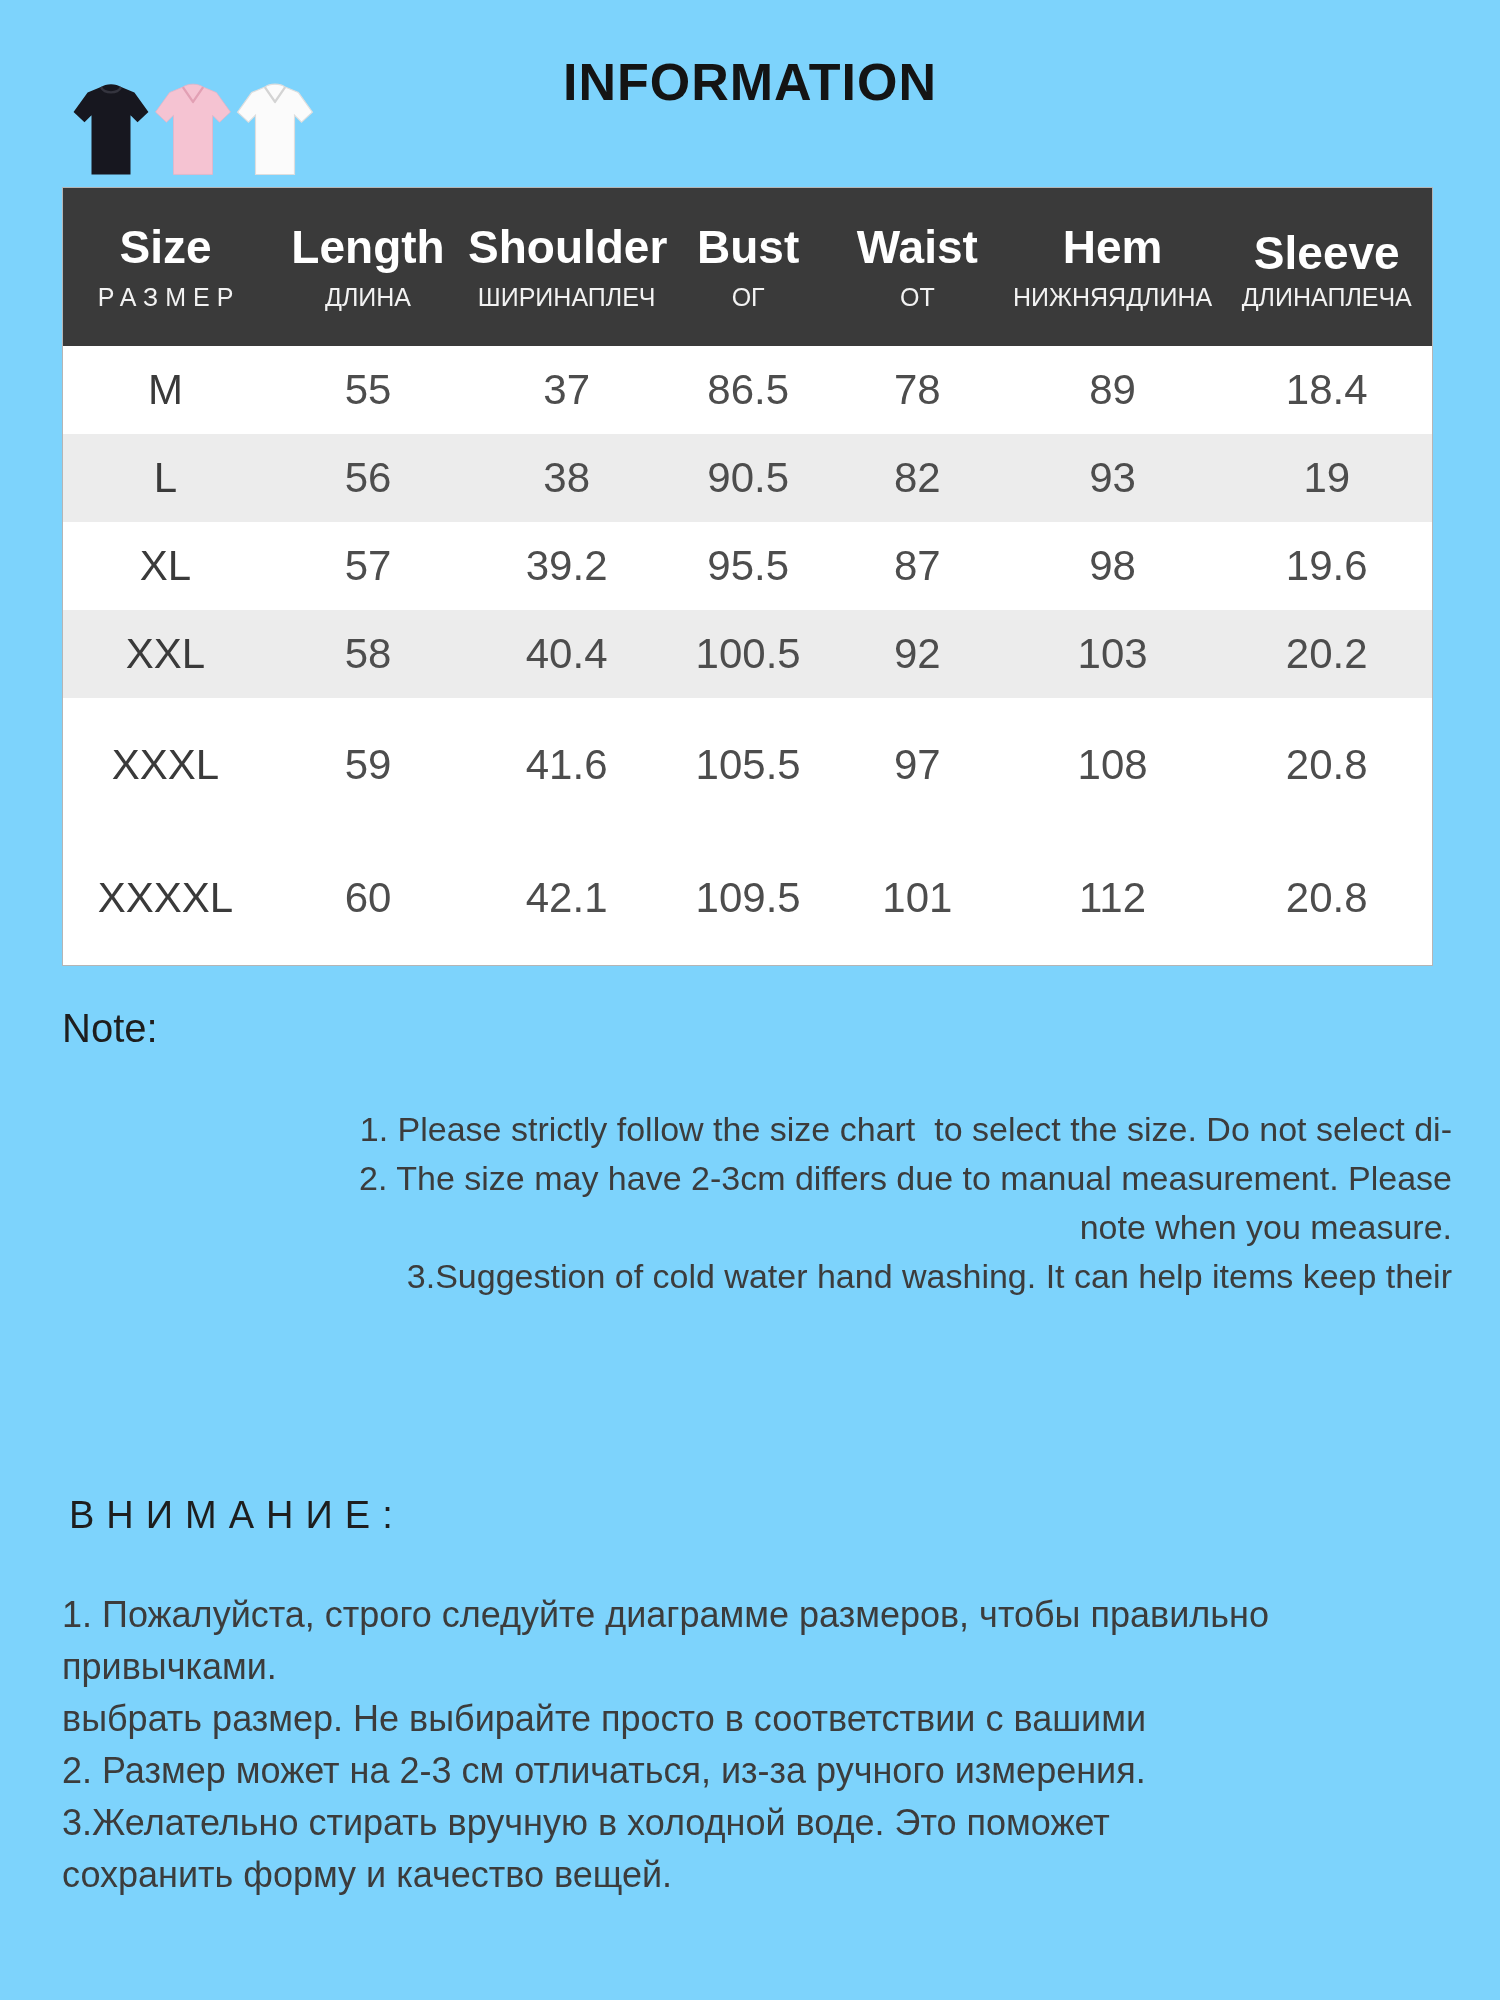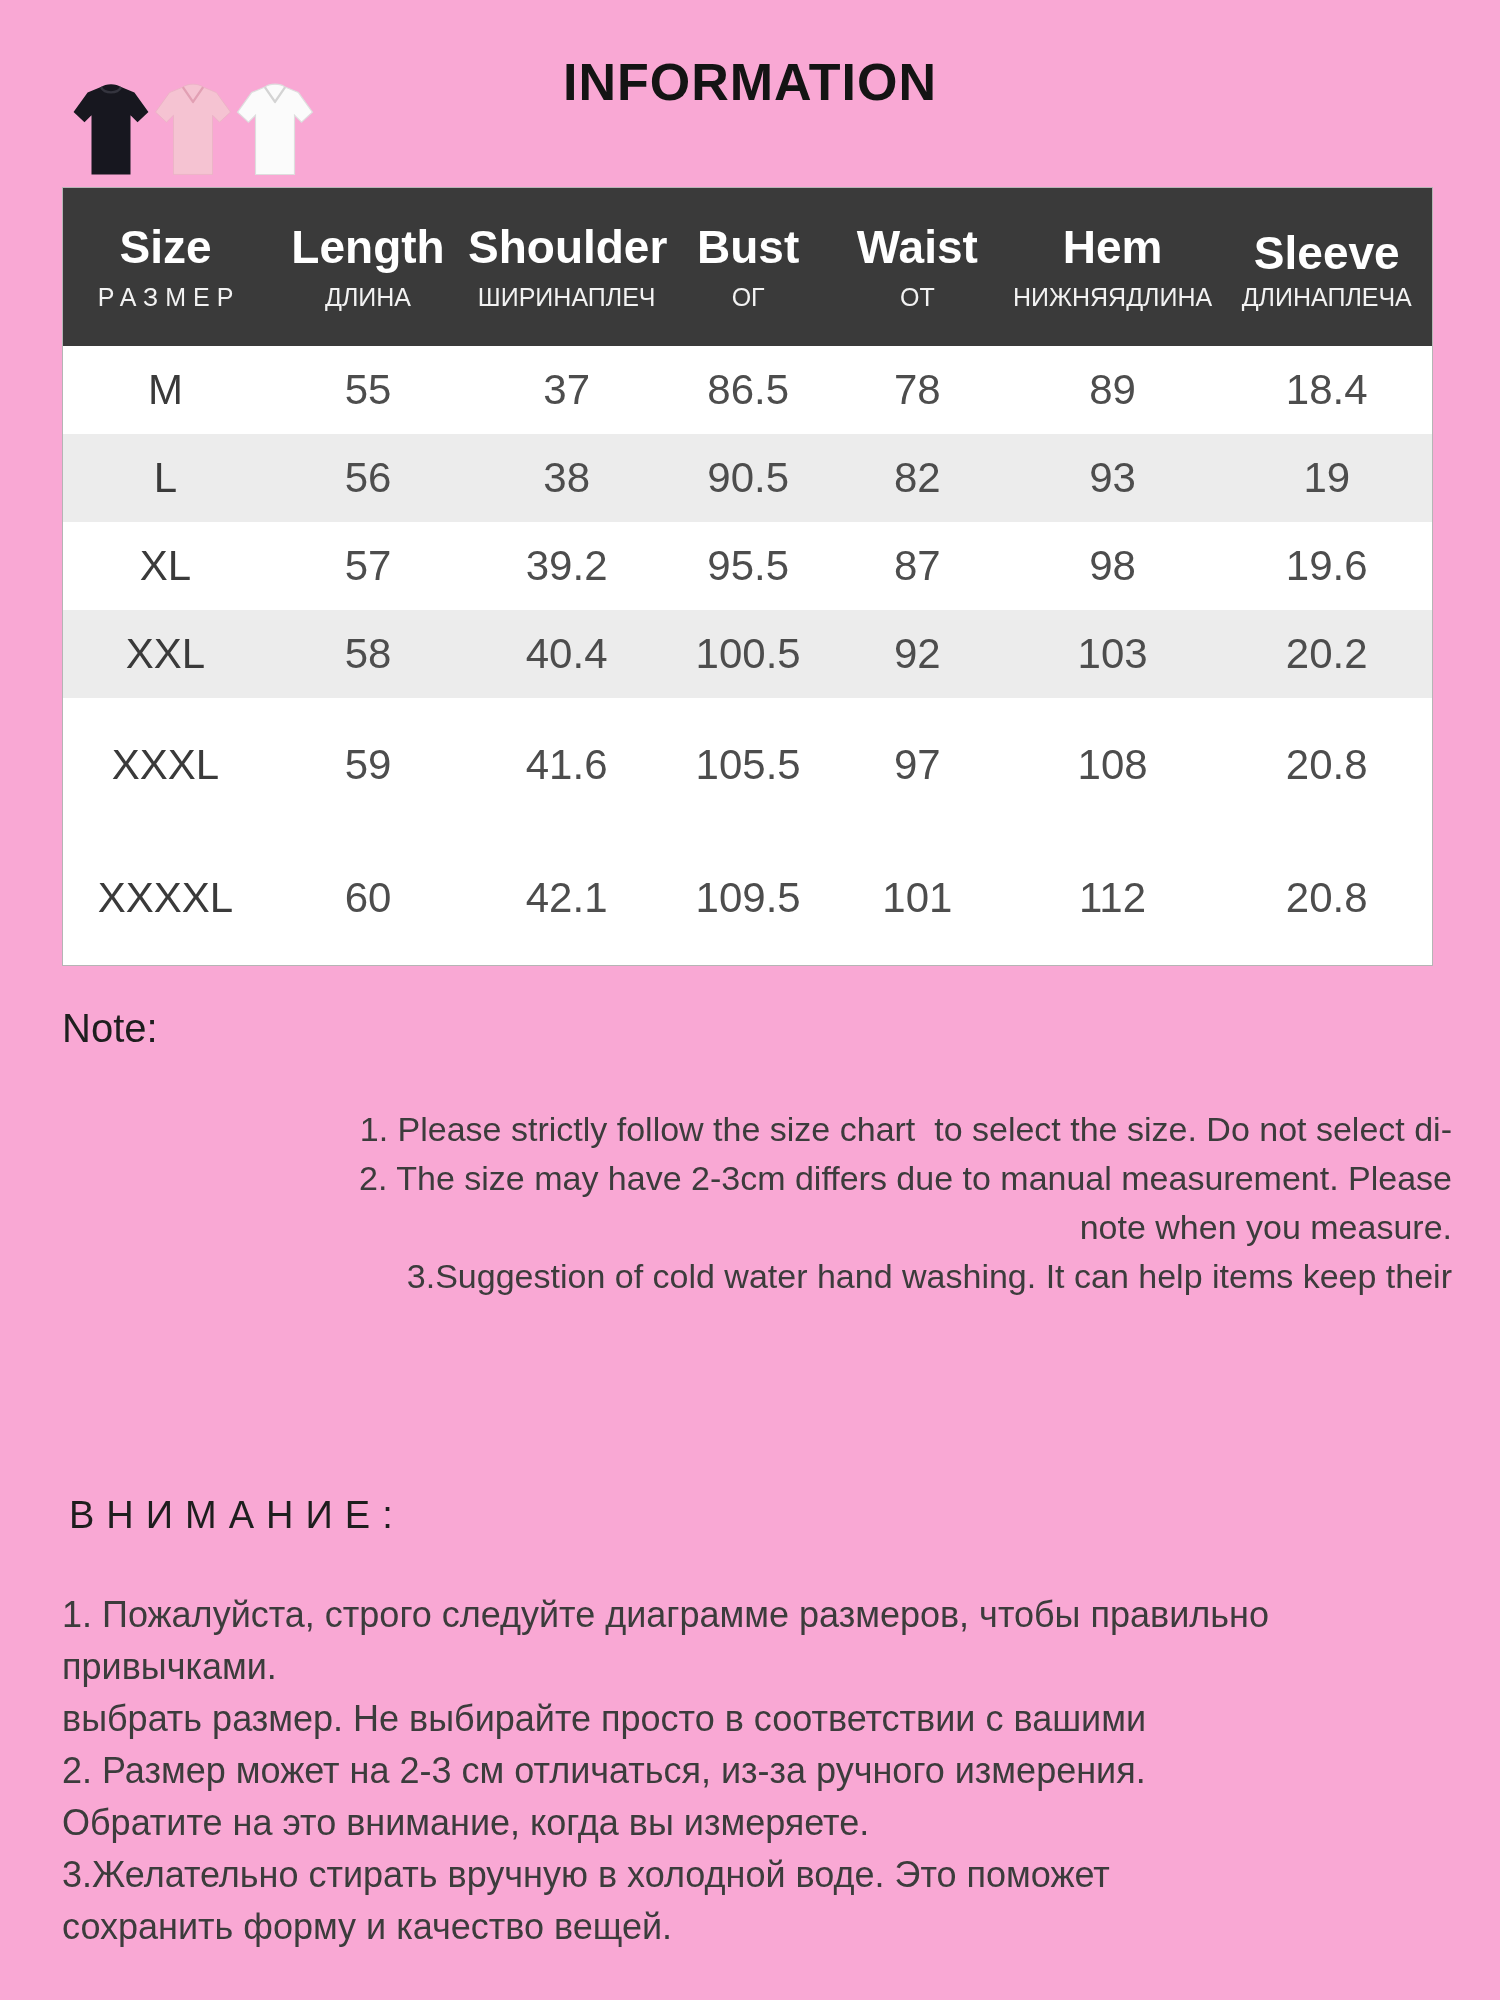--- a/index.html
+++ b/index.html
@@ -1,17 +1,17 @@
 <!DOCTYPE html>
 <html><head>
 <meta charset="utf-8">
 <style>
   html,body{margin:0;padding:0;background:#ffffff;}
   body{font-family:"Liberation Sans", sans-serif;}
-  .page{position:relative;width:1500px;height:2000px;background:#f9a8d4;overflow:hidden;}
+  .page{position:relative;width:1500px;height:2000px;background:#7dd3fc;overflow:hidden;}
 
   
   .title{position:absolute;left:0;top:52px;width:100%;text-align:center;
          font-size:52px;font-weight:700;letter-spacing:1px;color:#141414;}
 
   
   .shirts{position:absolute;left:72px;top:80px;display:flex;gap:4px;}
   .shirt{width:78px;height:100px;display:block;}
   .shirt .neck{fill:none;stroke-width:3;stroke-linejoin:round;}
   .shirt-black .neck{stroke:#34343e;}
@@ -178,19 +178,18 @@
       </div>
   </div>
 
   <div class="note-ru">
     <div class="attention-heading">ВНИМАНИЕ:</div>
     <div id="note-ru-lines">
         <div class="note-line">1. Пожалуйста, строго следуйте диаграмме размеров, чтобы правильно</div>
         <div class="note-line">привычками.</div>
         <div class="note-line">выбрать размер. Не выбирайте просто в соответствии с вашими</div>
         <div class="note-line">2. Размер может на 2-3 см отличаться, из-за ручного измерения.</div>
-        <div class="note-line">Обратите на это внимание, когда вы измеряете.</div>
         <div class="note-line">3.Желательно стирать вручную в холодной воде. Это поможет</div>
         <div class="note-line">сохранить форму и качество вещей.</div>
       </div>
   </div>
 
 </div>
 
 </body></html>

